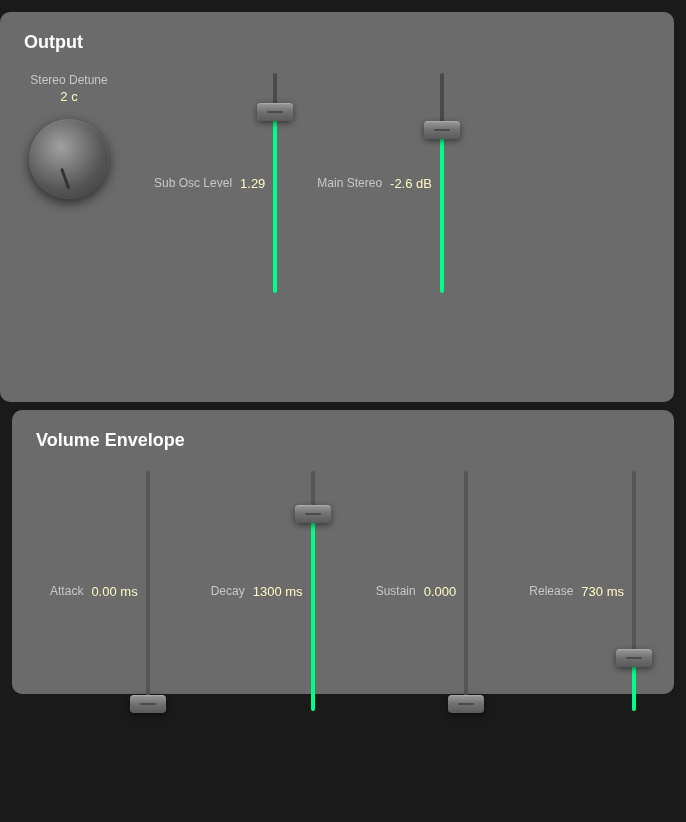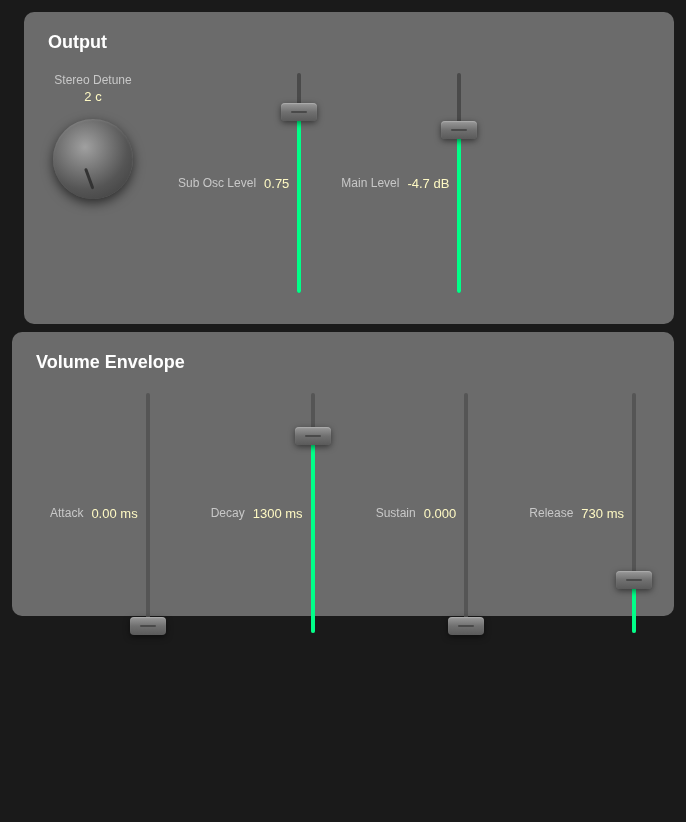--- a/index.html
+++ b/index.html
@@ -17,22 +17,22 @@
 
     .panel {
       background: #6b6b6b;
       border-radius: 10px;
       padding: 20px 24px;
       position: relative;
     }
 
     .panel-output {
       flex: 0 0 auto;
-      height: 312px;
-      margin: 12px 12px 0 24px;
+      height: 390px;
+      margin: 12px 12px 0 0;
     }
 
     .panel-envelope {
       flex: 0 0 auto;
       height: 284px;
       margin: 0 12px 12px 12px;
     }
 
     .panel-title {
       color: #ffffff;
@@ -290,35 +290,35 @@
           <circle cx="22" cy="70" r="4" fill="#00cc66"></circle>
         </svg>
         <div class="knob">
           <div class="knob-indicator"></div>
         </div>
       </div>
     </div>
 
     <div class="slider-wrapper sub-osc-slider">
       <div class="control-label">Sub Osc Level</div>
-      <div class="control-value">0.75</div>
+      <div class="control-value">1.29</div>
       <div class="slider-container">
         <div class="slider-track">
           <div class="slider-track-bg"></div>
           <div class="slider-track-fill"></div>
           <div class="slider-thumb">
             <div class="slider-thumb-line"></div>
           </div>
         </div>
       </div>
     </div>
 
     <div class="slider-wrapper main-level-slider">
-      <div class="control-label">Main Level</div>
-      <div class="control-value">-4.7 dB</div>
+      <div class="control-label">Main Stereo</div>
+      <div class="control-value">-2.6 dB</div>
       <div class="slider-container">
         <div class="slider-track">
           <div class="slider-track-bg"></div>
           <div class="slider-track-fill"></div>
           <div class="slider-thumb">
             <div class="slider-thumb-line"></div>
           </div>
         </div>
       </div>
     </div>

